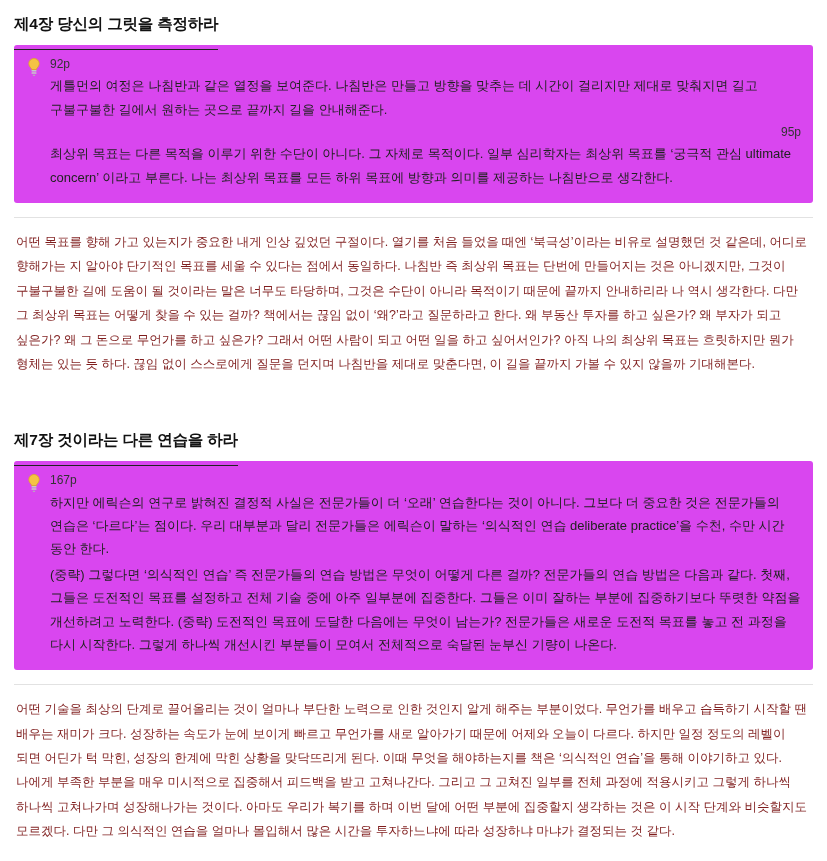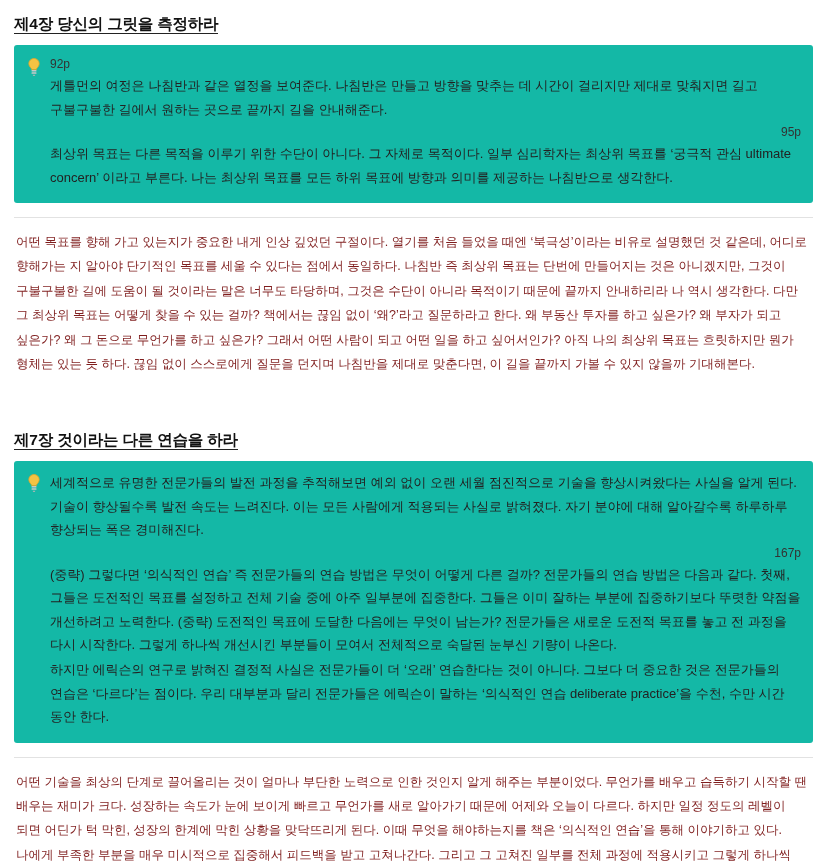--- a/index.html
+++ b/index.html
@@ -22,24 +22,24 @@
   }
   .chapter-heading {
     font-size: 15.5px;
     font-weight: bold;
     color: #111111;
     margin: 4px 0 8px 0;
     letter-spacing: -0.2px;
   }
   .chapter-heading span.u {
     border-bottom: 1.5px solid #222222;
-    padding-bottom: 1px;
+    padding-bottom: 17px;
   }
   .quote-block {
-    background: #14b8a6;
+    background: #d946ef;
     border-radius: 3px;
     padding: 10px 12px 12px 12px;
     margin: 0 0 14px 0;
     display: flex;
     align-items: flex-start;
     gap: 8px;
   }
   .bulb-icon {
     flex: 0 0 auto;
     width: 16px;
@@ -113,22 +113,21 @@
   <div class="quote-block">
     <span class="bulb-icon">
       <svg width="16" height="20" viewBox="0 0 16 20" xmlns="http://www.w3.org/2000/svg">
         <path d="M8 1.5c-2.9 0-5.2 2.3-5.2 5.1 0 2 1.1 3.2 1.9 4.2.5.6.8 1.1.9 1.7h4.8c.1-.6.4-1.1.9-1.7.8-1 1.9-2.2 1.9-4.2 0-2.8-2.3-5.1-5.2-5.1z" fill="#f5c343" stroke="#d9a62a" stroke-width="0.8"></path>
         <rect x="5.5" y="13" width="5" height="1.6" rx="0.6" fill="#c9c9c9"></rect>
         <rect x="5.5" y="15.2" width="5" height="1.6" rx="0.6" fill="#c9c9c9"></rect>
         <path d="M6.6 17.8h2.8c-.2.8-.7 1.2-1.4 1.2s-1.2-.4-1.4-1.2z" fill="#b5b5b5"></path>
       </svg>
     </span>
     <div class="quote-body">
-      <div class="quote-text">세계적으로 유명한 전문가들의 발전 과정을 추적해보면 예외 없이 오랜 세월 점진적으로 기술을 향상시켜왔다는 사실을 알게 된다. 기술이 향상될수록 발전 속도는 느려진다. 이는 모든 사람에게 적용되는 사실로 밝혀졌다. 자기 분야에 대해 알아갈수록 하루하루 향상되는 폭은 경미해진다.</div>
       <div class="page-ref">167p</div>
+      <div class="quote-text">하지만 에릭슨의 연구로 밝혀진 결정적 사실은 전문가들이 더 ‘오래’ 연습한다는 것이 아니다. 그보다 더 중요한 것은 전문가들의 연습은 ‘다르다’는 점이다. 우리 대부분과 달리 전문가들은 에릭슨이 말하는 ‘의식적인 연습 deliberate practice’을 수천, 수만 시간 동안 한다.</div>
       <div class="quote-text">(중략) 그렇다면 ‘의식적인 연습’ 즉 전문가들의 연습 방법은 무엇이 어떻게 다른 걸까? 전문가들의 연습 방법은 다음과 같다. 첫째, 그들은 도전적인 목표를 설정하고 전체 기술 중에 아주 일부분에 집중한다. 그들은 이미 잘하는 부분에 집중하기보다 뚜렷한 약점을 개선하려고 노력한다. (중략) 도전적인 목표에 도달한 다음에는 무엇이 남는가? 전문가들은 새로운 도전적 목표를 놓고 전 과정을 다시 시작한다. 그렇게 하나씩 개선시킨 부분들이 모여서 전체적으로 숙달된 눈부신 기량이 나온다.</div>
-      <div class="quote-text">하지만 에릭슨의 연구로 밝혀진 결정적 사실은 전문가들이 더 ‘오래’ 연습한다는 것이 아니다. 그보다 더 중요한 것은 전문가들의 연습은 ‘다르다’는 점이다. 우리 대부분과 달리 전문가들은 에릭슨이 말하는 ‘의식적인 연습 deliberate practice’을 수천, 수만 시간 동안 한다.</div>
     </div>
   </div>
 
   <div class="note-block">어떤 기술을 최상의 단계로 끌어올리는 것이 얼마나 부단한 노력으로 인한 것인지 알게 해주는 부분이었다. 무언가를 배우고 습득하기 시작할 땐 배우는 재미가 크다. 성장하는 속도가 눈에 보이게 빠르고 무언가를 새로 알아가기 때문에 어제와 오늘이 다르다. 하지만 일정 정도의 레벨이 되면 어딘가 턱 막힌, 성장의 한계에 막힌 상황을 맞닥뜨리게 된다. 이때 무엇을 해야하는지를 책은 ‘의식적인 연습’을 통해 이야기하고 있다. 나에게 부족한 부분을 매우 미시적으로 집중해서 피드백을 받고 고쳐나간다. 그리고 그 고쳐진 일부를 전체 과정에 적용시키고 그렇게 하나씩 하나씩 고쳐나가며 성장해나가는 것이다. 아마도 우리가 복기를 하며 이번 달에 어떤 부분에 집중할지 생각하는 것은 이 시작 단계와 비슷할지도 모르겠다. 다만 그 의식적인 연습을 얼마나 몰입해서 많은 시간을 투자하느냐에 따라 성장하냐 마냐가 결정되는 것 같다.</div>
 
 </div>
 
 </body></html>

